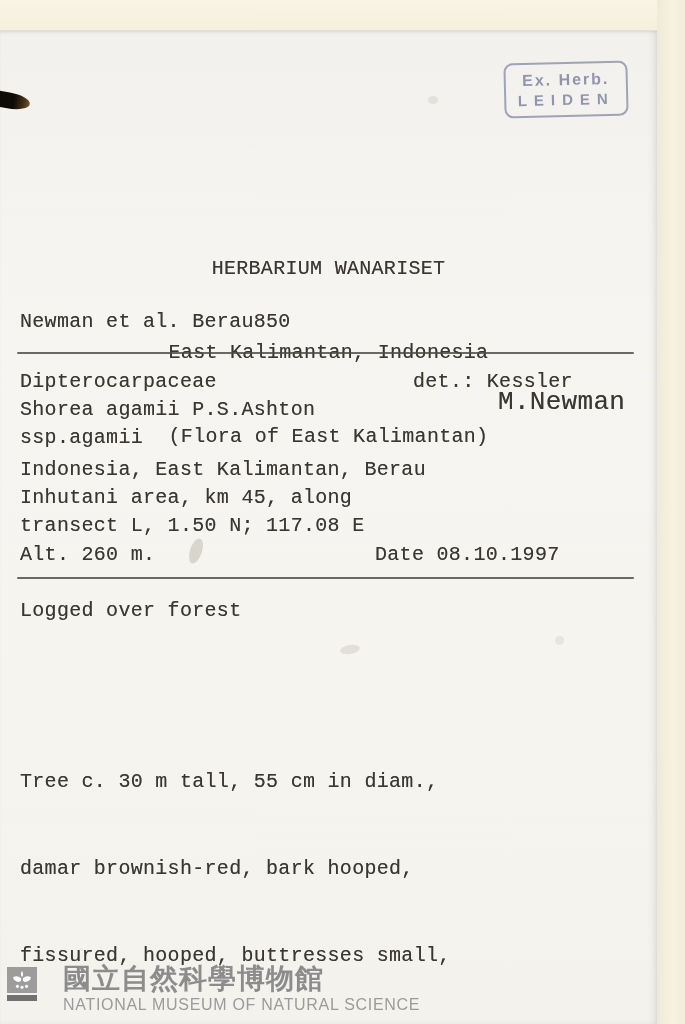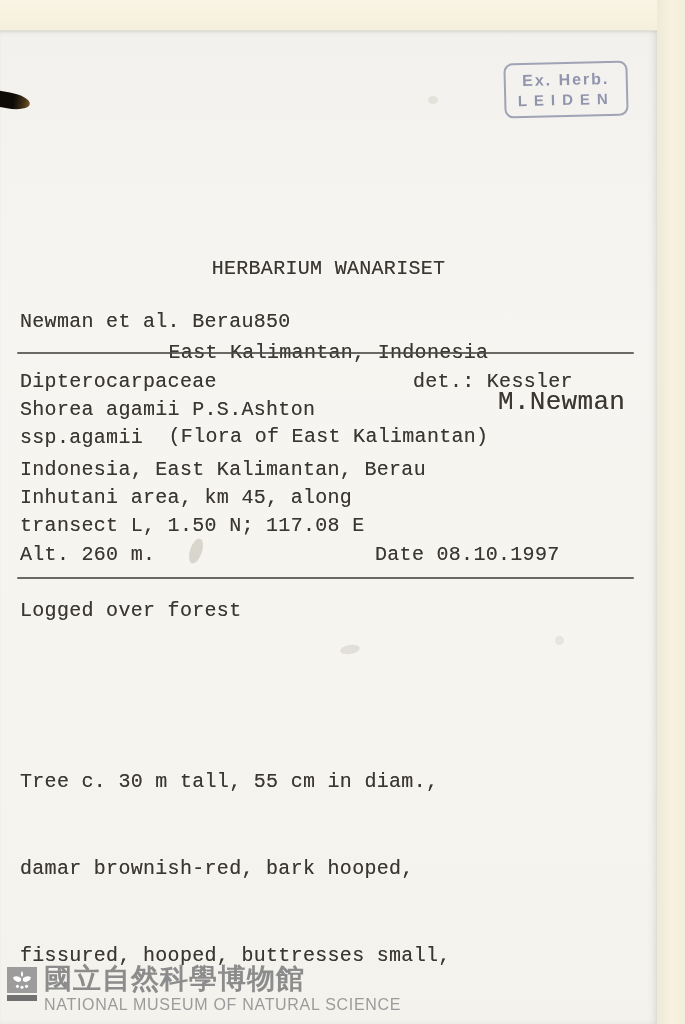--- a/index.html
+++ b/index.html
@@ -48,21 +48,21 @@
     box-sizing:border-box;
   }
   .stamp-l1{margin-top:7px;font-size:16px;letter-spacing:2px;font-weight:bold;opacity:.85;}
   .stamp-l2{margin-top:2px;font-size:15px;letter-spacing:7px;font-weight:bold;opacity:.85;}
   .pin-mark{
     position:absolute;left:-6px;top:93px;width:36px;height:16px;
     background:linear-gradient(90deg,#0e0b07 55%,#4a3518 85%,#7a5a28 100%);
     border-radius:0 60% 60% 0 / 0 50% 50% 0;
     transform:rotate(10deg);
   }
-  .logo{position:absolute;left:7px;top:963px;display:flex;align-items:flex-start;}
+  .logo{position:absolute;left:7px;top:963px;display:flex;align-items:flex-start;gap:19px;}
   .logo-icon{width:30px;margin-top:4px;}
   .logo-sq{width:30px;height:26px;background:#9c9c9c;display:flex;align-items:center;justify-content:center;}
   .logo-bar{width:30px;height:6px;background:#717171;margin-top:2px;}
   .logo-text{margin-left:7px;}
   .logo-cjk{
     font-family:"DejaVu Sans",sans-serif;
     font-size:28px;line-height:32px;color:#8c8c8c;font-weight:600;letter-spacing:1px;
   }
   .logo-en{
     font-family:"Liberation Sans",sans-serif;

